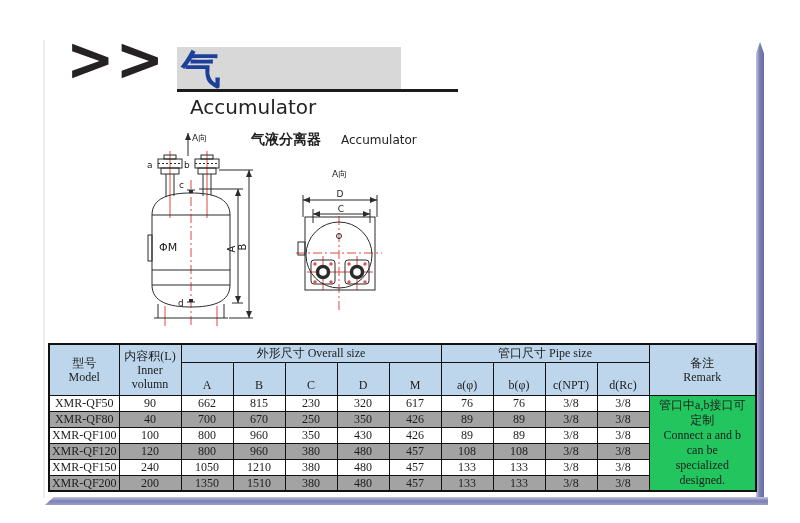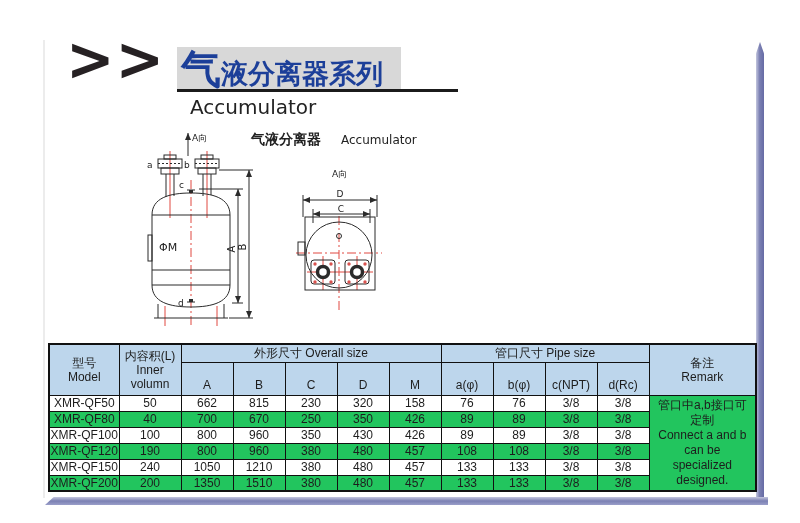--- a/index.html
+++ b/index.html
@@ -24,44 +24,43 @@
   .title-underline{position:absolute;left:177px;top:89px;width:281px;height:3px;background:#1b1b1b;}
   .subtitle{position:absolute;left:190px;top:95px;margin:0;font-size:20px;font-weight:500;color:#222;}
   
   .diagram{position:absolute;left:135px;top:123px;width:330px;height:215px;}
   .diagram text{fill:#222;font-family:"DejaVu Sans",sans-serif;}
   .blk{stroke:#2b2b2b;stroke-width:1;fill:none;}
   .red{stroke:#e04940;stroke-width:1;fill:none;}
   
   .spec-table-wrap{position:absolute;left:48px;top:343px;}
   table.spec{border-collapse:collapse;table-layout:fixed;width:707px;border:2px solid #111;
-             font-family:Liberation Sans, sans-serif;font-size:12px;color:#1d1d1d;}
+             font-family:Liberation Serif, serif;font-size:12px;color:#1d1d1d;}
   table.spec th,table.spec td{border:1px solid #111;padding:0;text-align:center;
              vertical-align:middle;line-height:1.18;font-weight:400;overflow:hidden;}
   table.spec th.blue{background:#bdd6ec;}
   table.spec tr.h1{height:18px;}
   table.spec tr.h2{height:33px;}
   table.spec tr.h2 th{vertical-align:bottom;padding-bottom:2px;}
   table.spec tbody tr{height:16px;}
-  table.spec tbody tr.alt{background:#22c55e;}
+  table.spec tbody tr.alt{background:#a3a3a3;}
   table.spec td.remark-cell{background:#22c55e;font-size:12px;line-height:1.25;vertical-align:middle;}
 </style>
 </head>
 <body>
 
 <div class="page">
 
   <div class="left-rule"></div>
   <div class="right-bar"></div>
   <div class="bottom-bar"></div>
 
   <div class="chevrons">&gt;&gt;</div>
   <div class="title-band">
     <span class="t-first">气</span>
-      <span class="t-rest">液分离器系列</span>
   </div>
   <div class="title-underline"></div>
   <h2 class="subtitle">Accumulator</h2>
 
   <svg class="diagram" viewBox="0 0 330 215">
     <defs>
       <marker id="arr" orient="auto-start-reverse" markerWidth="9" markerHeight="8" refX="7" refY="3">
         <path d="M0,0 L7,3 L0,6 z" fill="#2b2b2b"></path>
       </marker>
     </defs>
@@ -214,26 +213,26 @@
           <th class="blue">M</th>
           <th class="blue">a(φ)</th>
           <th class="blue">b(φ)</th>
           <th class="blue">c(NPT)</th>
           <th class="blue">d(Rc)</th>
         </tr>
       </thead>
       <tbody>
         <tr>
           <td>XMR-QF50</td>
-          <td>50</td>
+          <td>90</td>
           <td>662</td>
           <td>815</td>
           <td>230</td>
           <td>320</td>
-          <td>158</td>
+          <td>617</td>
           <td>76</td>
           <td>76</td>
           <td>3/8</td>
           <td>3/8</td>
           <td rowspan="6" class="remark-cell">
             <div>管口中a,b接口可</div>
             <div>定制</div>
             <div>Connect a and b</div>
             <div>can be</div>
             <div>specialized</div>
@@ -261,21 +260,21 @@
           <td>350</td>
           <td>430</td>
           <td>426</td>
           <td>89</td>
           <td>89</td>
           <td>3/8</td>
           <td>3/8</td>
         </tr>
         <tr class="alt">
           <td>XMR-QF120</td>
-          <td>190</td>
+          <td>120</td>
           <td>800</td>
           <td>960</td>
           <td>380</td>
           <td>480</td>
           <td>457</td>
           <td>108</td>
           <td>108</td>
           <td>3/8</td>
           <td>3/8</td>
         </tr>

